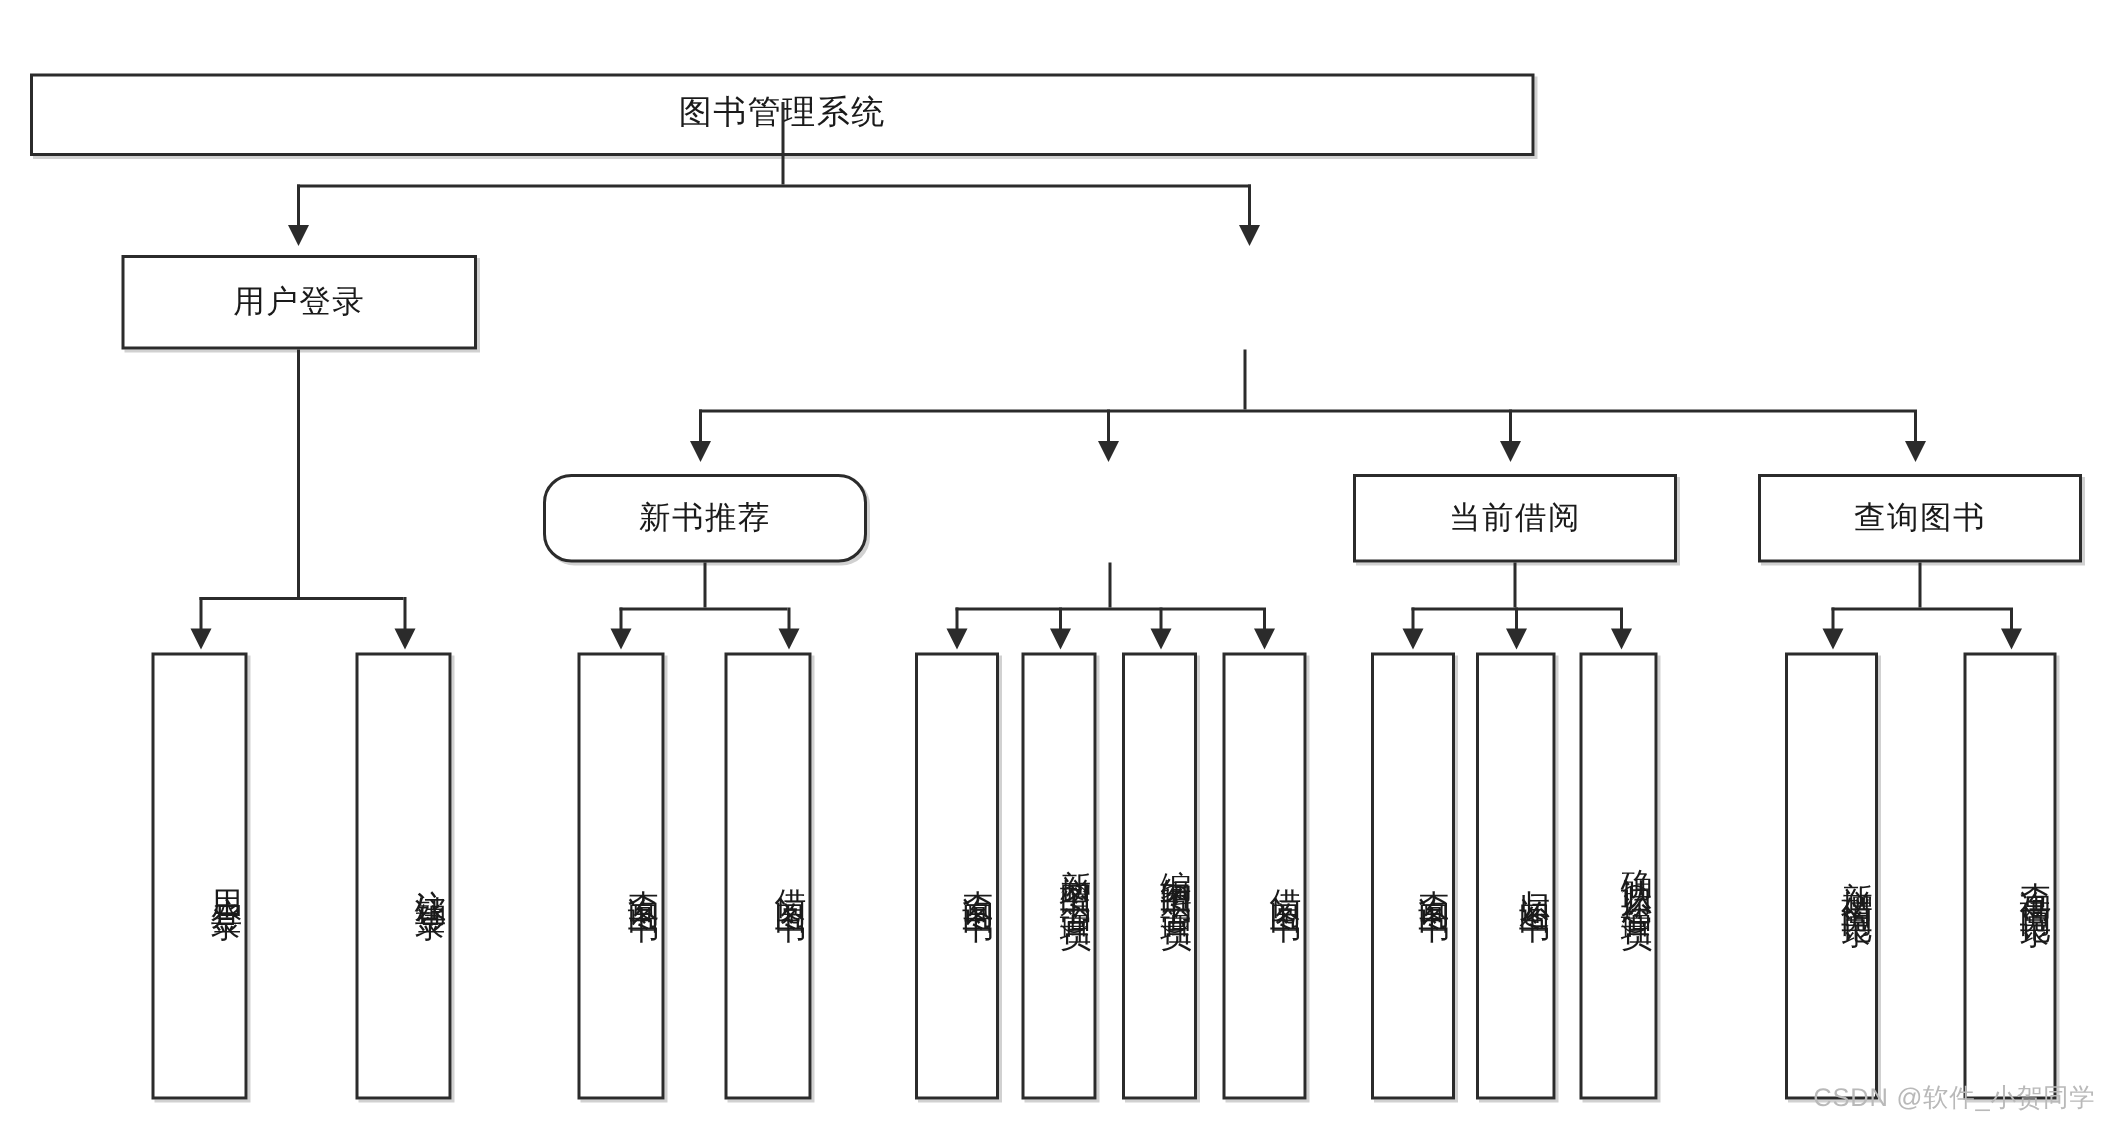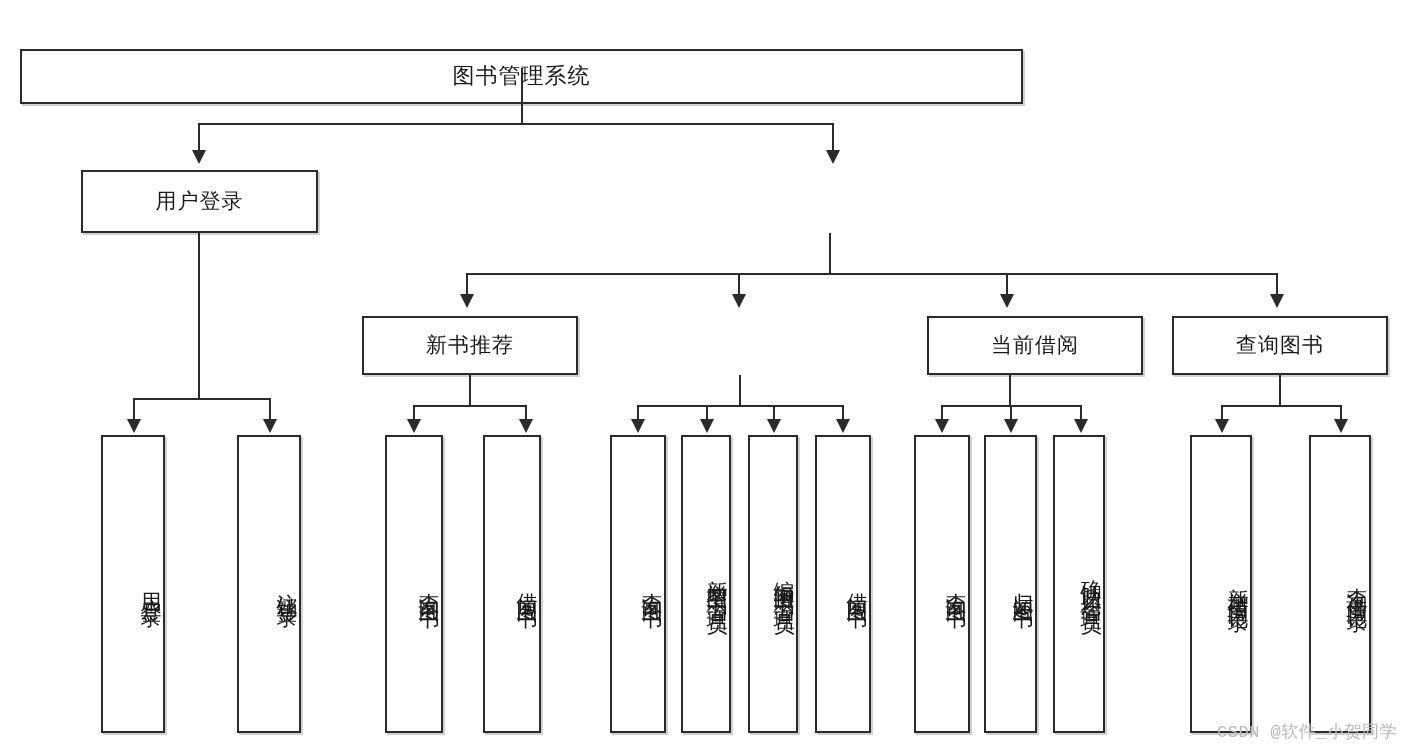--- a/index.html
+++ b/index.html
@@ -64,21 +64,21 @@
     border-top: 14px solid #2b2b2b;
   }
   .watermark {
     position: absolute;
     right: 8px;
     bottom: 4px;
     font-size: 17px;
     color: #b9b9b9;
     letter-spacing: 0.5px;
     white-space: nowrap;
-    font-family: Liberation Mono, monospace;
+    font-family: Liberation Sans, sans-serif;
   }
 </style>
 </head>
 <body>
 
 <div id="canvas">
 
   <div class="node horiz root" style="left:20px; top:13px; width:1003px; height:55px;margin-top:36px;">
     <span>图书管理系统</span>
   </div>
@@ -109,24 +109,24 @@
   <div class="hline" style="left:466px; top:273px; width:810px;"></div>
   <div class="vline" style="left:466px; top:273px; height:22px;"></div>
   <div class="arrow" style="left:460px; top:294px;"></div>
   <div class="vline" style="left:738px; top:273px; height:22px;"></div>
   <div class="arrow" style="left:732px; top:294px;"></div>
   <div class="vline" style="left:1006px; top:273px; height:22px;"></div>
   <div class="arrow" style="left:1000px; top:294px;"></div>
   <div class="vline" style="left:1276px; top:273px; height:22px;"></div>
   <div class="arrow" style="left:1270px; top:294px;"></div>
 
-  <div class="node horiz" style="left:362px; top:316px; width:216px; height:59px;">
+  <div class="node horiz" style="left:362px; top:316px; width:216px; height:59px;border-radius:19px;">
     <span>新书推荐</span>
   </div>
-  <div class="node horiz" style="left:902px; top:316px; width:216px; height:59px;margin-left:25px;">
+  <div class="node horiz" style="left:902px; top:316px; width:216px; height:59px;">
     <span>当前借阅</span>
   </div>
   <div class="node horiz" style="left:1172px; top:316px; width:216px; height:59px;">
     <span>查询图书</span>
   </div>
 
   <div class="vline" style="left:469px; top:375px; height:30px;"></div>
   <div class="hline" style="left:413px; top:405px; width:112px;"></div>
   <div class="vline" style="left:413px; top:405px; height:15px;"></div>
   <div class="arrow" style="left:407px; top:419px;"></div>

